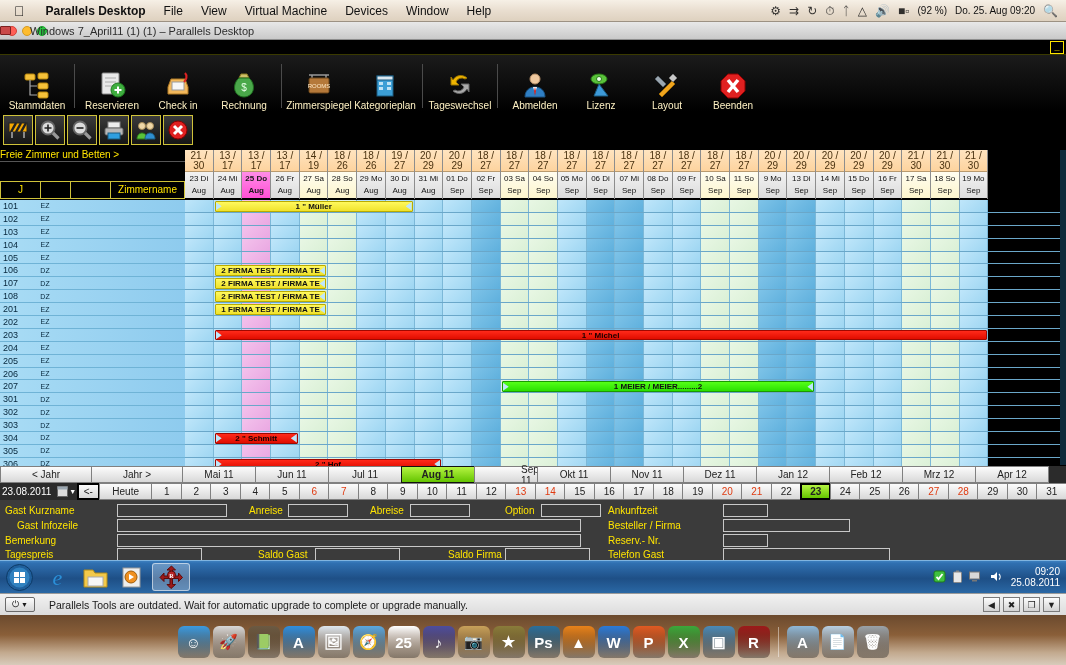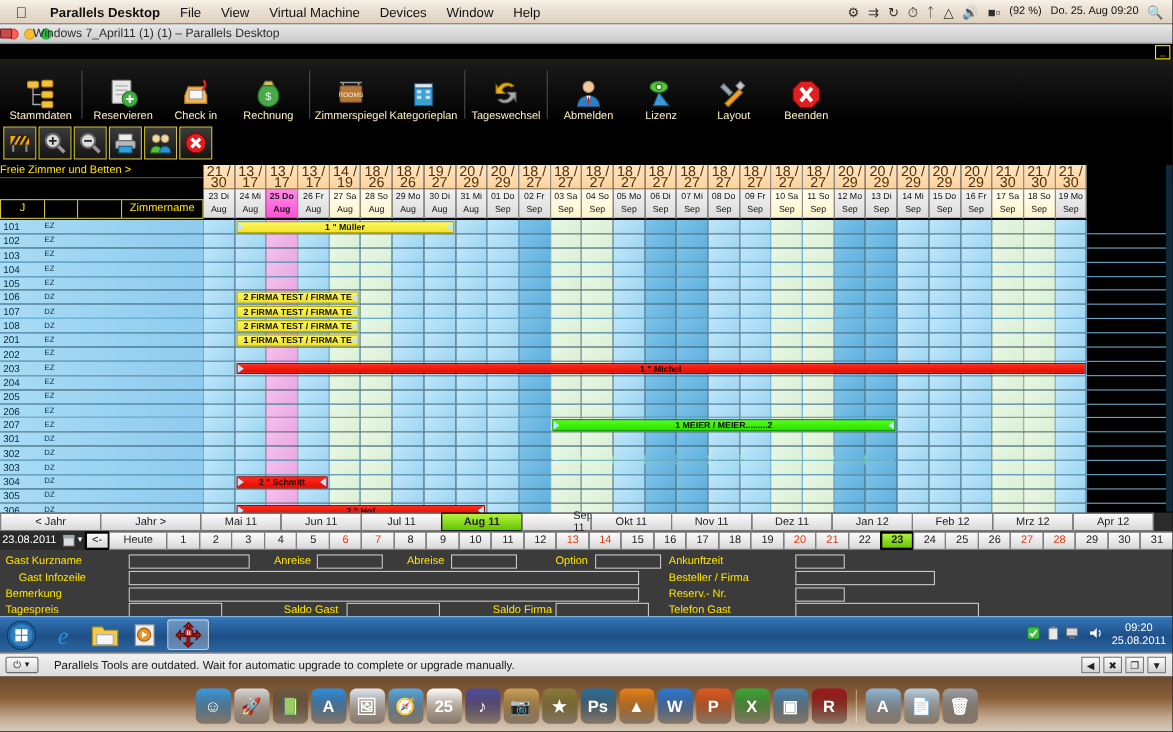--- a/index.html
+++ b/index.html
@@ -95,21 +95,21 @@
     display: flex; background: #000; border: 1px solid #cfc23a;
   }
   .hdr-cols div { color: #ffe400; font-size: 10px; text-align: center; line-height: 16px;
     border-right: 1px solid #cfc23a; }
 
   
   .grid-head { position: absolute; left: 185px; top: 150px; height: 49px; display: flex; }
   .dcol { width: 28.7px; border-right: 1px solid #8d8d8d; }
   .dcol .occ {
     height: 22px; background: linear-gradient(to bottom,#ffe4c0,#fdd39e);
-    font-size: 13px; color: #4a3210; text-align: center; line-height: 10px;
+    font-size: 10px; color: #4a3210; text-align: center; line-height: 10px;
     border-bottom: 1px solid #b99a6e; padding-top: 1px;
   }
   .dcol .dt {
     height: 26px; font-size: 8px; text-align: center; line-height: 12px; padding-top: 1px;
     background: linear-gradient(to bottom,#f2f2f2,#dcdcdc); color: #111;
   }
   .dcol.we .dt { background: linear-gradient(to bottom,#fffdf0,#fdf5cd); }
   .dcol.sel .dt { background: linear-gradient(to bottom,#ff8de8,#ff4fd4); color:#1a1a1a; font-weight:bold; }
 
   
@@ -504,21 +504,21 @@
       <div class="dcol we">
         <div class="occ"><span>18 /</span><br><span>27</span></div>
         <div class="dt"><span>10 Sa</span><br><span>Sep</span></div>
       </div>
       <div class="dcol we">
         <div class="occ"><span>18 /</span><br><span>27</span></div>
         <div class="dt"><span>11 So</span><br><span>Sep</span></div>
       </div>
       <div class="dcol">
         <div class="occ"><span>20 /</span><br><span>29</span></div>
-        <div class="dt"><span>12 Mo</span><br><span>Sep</span></div>
+        <div class="dt"><span>9 Mo</span><br><span>Sep</span></div>
       </div>
       <div class="dcol">
         <div class="occ"><span>20 /</span><br><span>29</span></div>
         <div class="dt"><span>13 Di</span><br><span>Sep</span></div>
       </div>
       <div class="dcol">
         <div class="occ"><span>20 /</span><br><span>29</span></div>
         <div class="dt"><span>14 Mi</span><br><span>Sep</span></div>
       </div>
       <div class="dcol">
@@ -1549,21 +1549,21 @@
             <rect x="0.5" y="2" width="10" height="7" fill="#d8d8d8" stroke="#777"></rect>
             <rect x="3" y="10" width="5" height="1.5" fill="#777"></rect>
           </svg>
       </span>
       <span>
         <svg width="14" height="13" viewBox="0 0 14 13">
             <path d="M1 5h3l3-3v9l-3-3H1z" fill="#fff"></path>
             <path d="M9 4c1.5 1.5 1.5 4 0 5.5" stroke="#fff" fill="none" stroke-width="1.2"></path>
           </svg>
       </span>
-      <span style="text-align:center;line-height:11px;">
+      <span style="text-align:right;line-height:11px;">
         <span style="display:block">09:20</span>
         <span style="display:block">25.08.2011</span>
       </span>
     </div>
   </div>
 
   <div class="wstatus">
     <div class="pwrbtn">
       <span>⏻</span>
         <span style="font-size:7px">▼</span>

